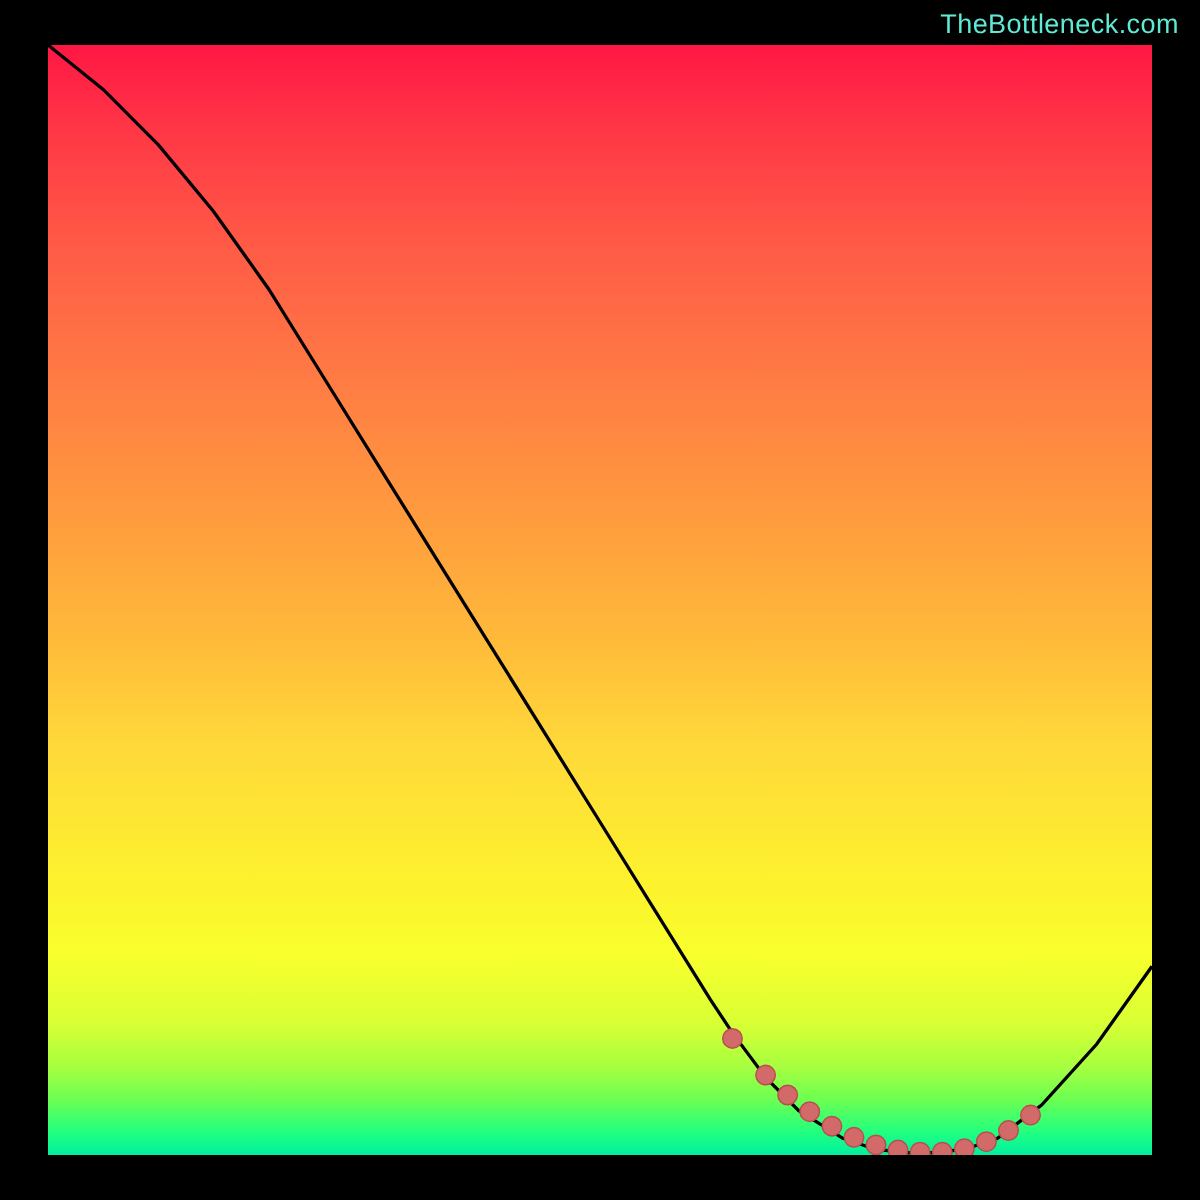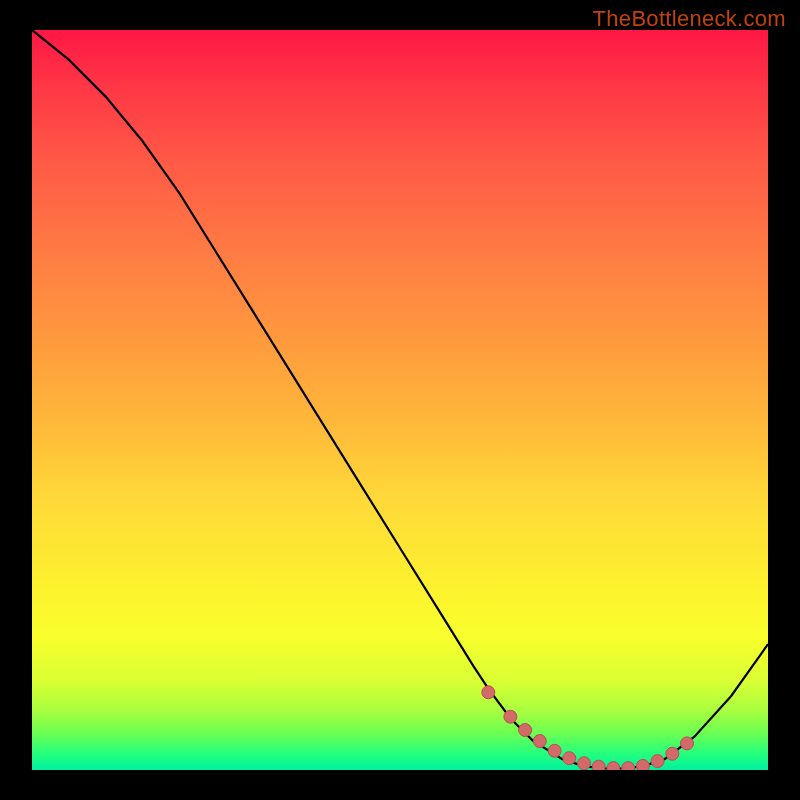--- a/index.html
+++ b/index.html
@@ -7,22 +7,22 @@
     width: 800px;
     height: 800px;
     background: #000;
     position: relative;
     font-family: Arial, sans-serif;
   }
   .watermark {
     position: absolute;
     top: 6px;
     right: 14px;
-    color: #c2410c;
-    font-size: 22px;
+    color: #5eead4;
+    font-size: 18px;
     font-weight: 500;
     z-index: 10;
     letter-spacing: 0.3px;
   }
   .plot-area {
     position: absolute;
     left: 32px;
     top: 30px;
     width: 736px;
     height: 740px;

